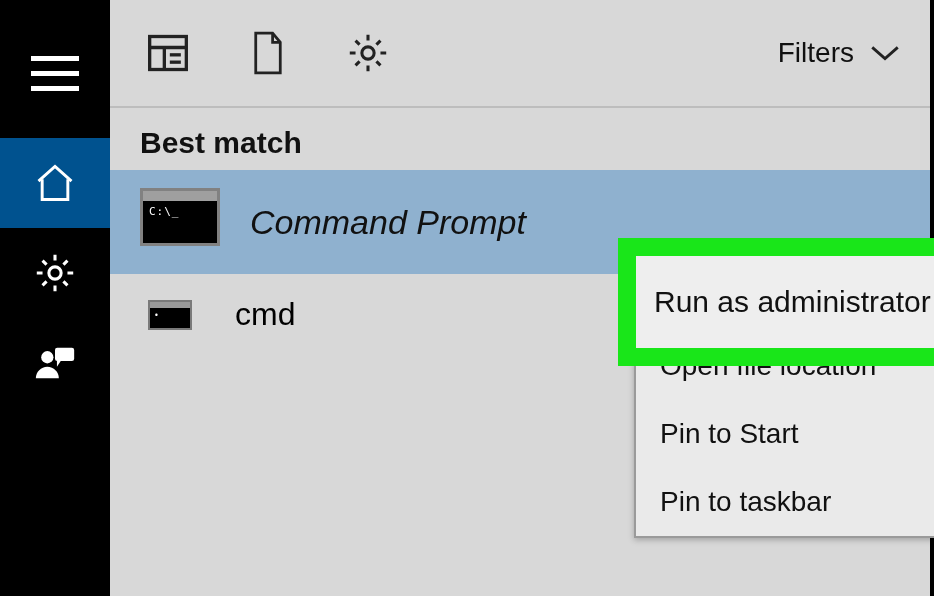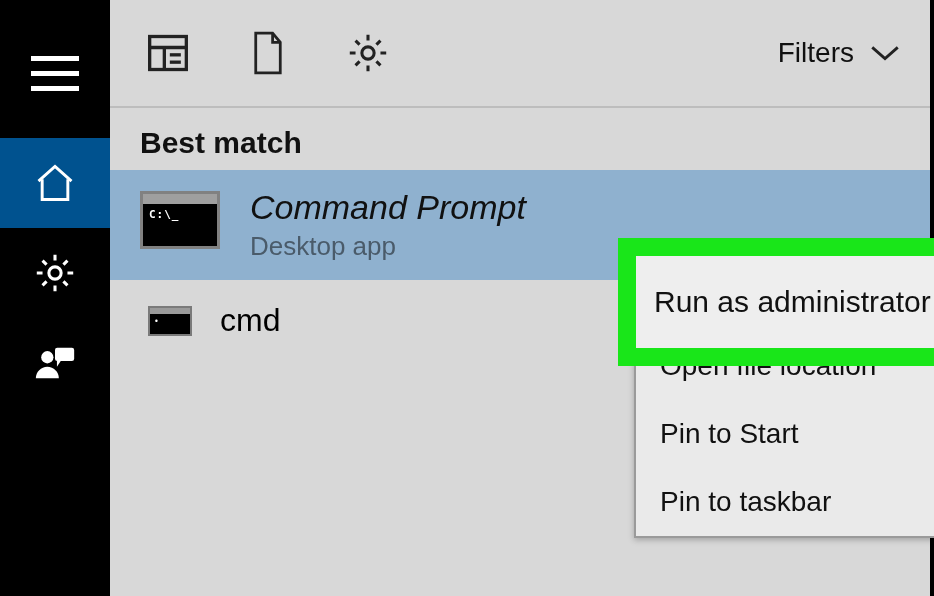--- a/index.html
+++ b/index.html
@@ -45,42 +45,42 @@
   .section-label {
     font-size: 30px; font-weight: 700; color: #111;
     padding: 18px 30px 10px 30px;
   }
 
   .result-row {
     display: flex; align-items: center; padding: 18px 30px; cursor: pointer;
   }
   .result-row.selected { background: #8fb1cf; }
   .result-icon {
-    width: 80px; height: 68px; margin-right: 30px; position: relative; font-weight: bold;
+    width: 80px; height: 68px; margin-right: 30px; position: relative;
   }
   .cmd-icon-big {
     width: 80px; height: 58px; background: #000; border: 3px solid #818181; position: relative;
   }
   .cmd-icon-big .bar { position: absolute; top:0; left:0; right:0; height:10px; background:#9f9f9f; }
   .cmd-icon-big .txt { position:absolute; top:14px; left:6px; color:#fff; font-size:11px; font-family:monospace; letter-spacing:1px; }
   .cmd-icon-small {
     width: 44px; height: 30px; background:#000; border:2px solid #7a7a7a; position:relative;
     margin-left: 8px;
   }
   .cmd-icon-small .bar { position:absolute; top:0; left:0; right:0; height:6px; background:#9a9a9a; }
   .cmd-icon-small .dot { position:absolute; top:9px; left:4px; color:#fff; font-size:8px; font-family:monospace; }
 
   .result-text { display:flex; flex-direction:column; }
   .result-title { font-size: 34px; color:#111;font-style:italic; }
   .result-sub { font-size: 26px; color:#4a5b6a; margin-top:4px; }
 
   .simple-row {
     display:flex; align-items:center; padding: 22px 30px; cursor:pointer;
   }
-  .simple-row .simple-label { font-size: 32px; color:#000; margin-left: 28px; }
+  .simple-row .simple-label { font-size: 32px; color:#000; margin-left: 43px; }
 
   
   .context-menu {
     position: absolute; left: 524px; top: 262px; width: 380px;
     background: #eaeaea; border: 2px solid #9a9a9a;
     box-shadow: 0 2px 6px rgba(0,0,0,0.25);
   }
   .context-item {
     padding: 18px 24px; font-size: 28px; color:#111; cursor:pointer;
   }
@@ -172,21 +172,20 @@
 
     <div class="result-row selected">
       <div class="result-icon">
         <div class="cmd-icon-big">
             <div class="bar"></div>
             <div class="txt">C:\_</div>
           </div>
       </div>
       <div class="result-text">
         <div class="result-title">Command Prompt</div>
-        <div class="result-sub">Desktop app</div>
       </div>
     </div>
 
 
     <div class="simple-row">
       <div class="cmd-icon-small">
         <div class="bar"></div>
           <div class="dot">•</div>
       </div>
       <div class="simple-label">cmd</div>

